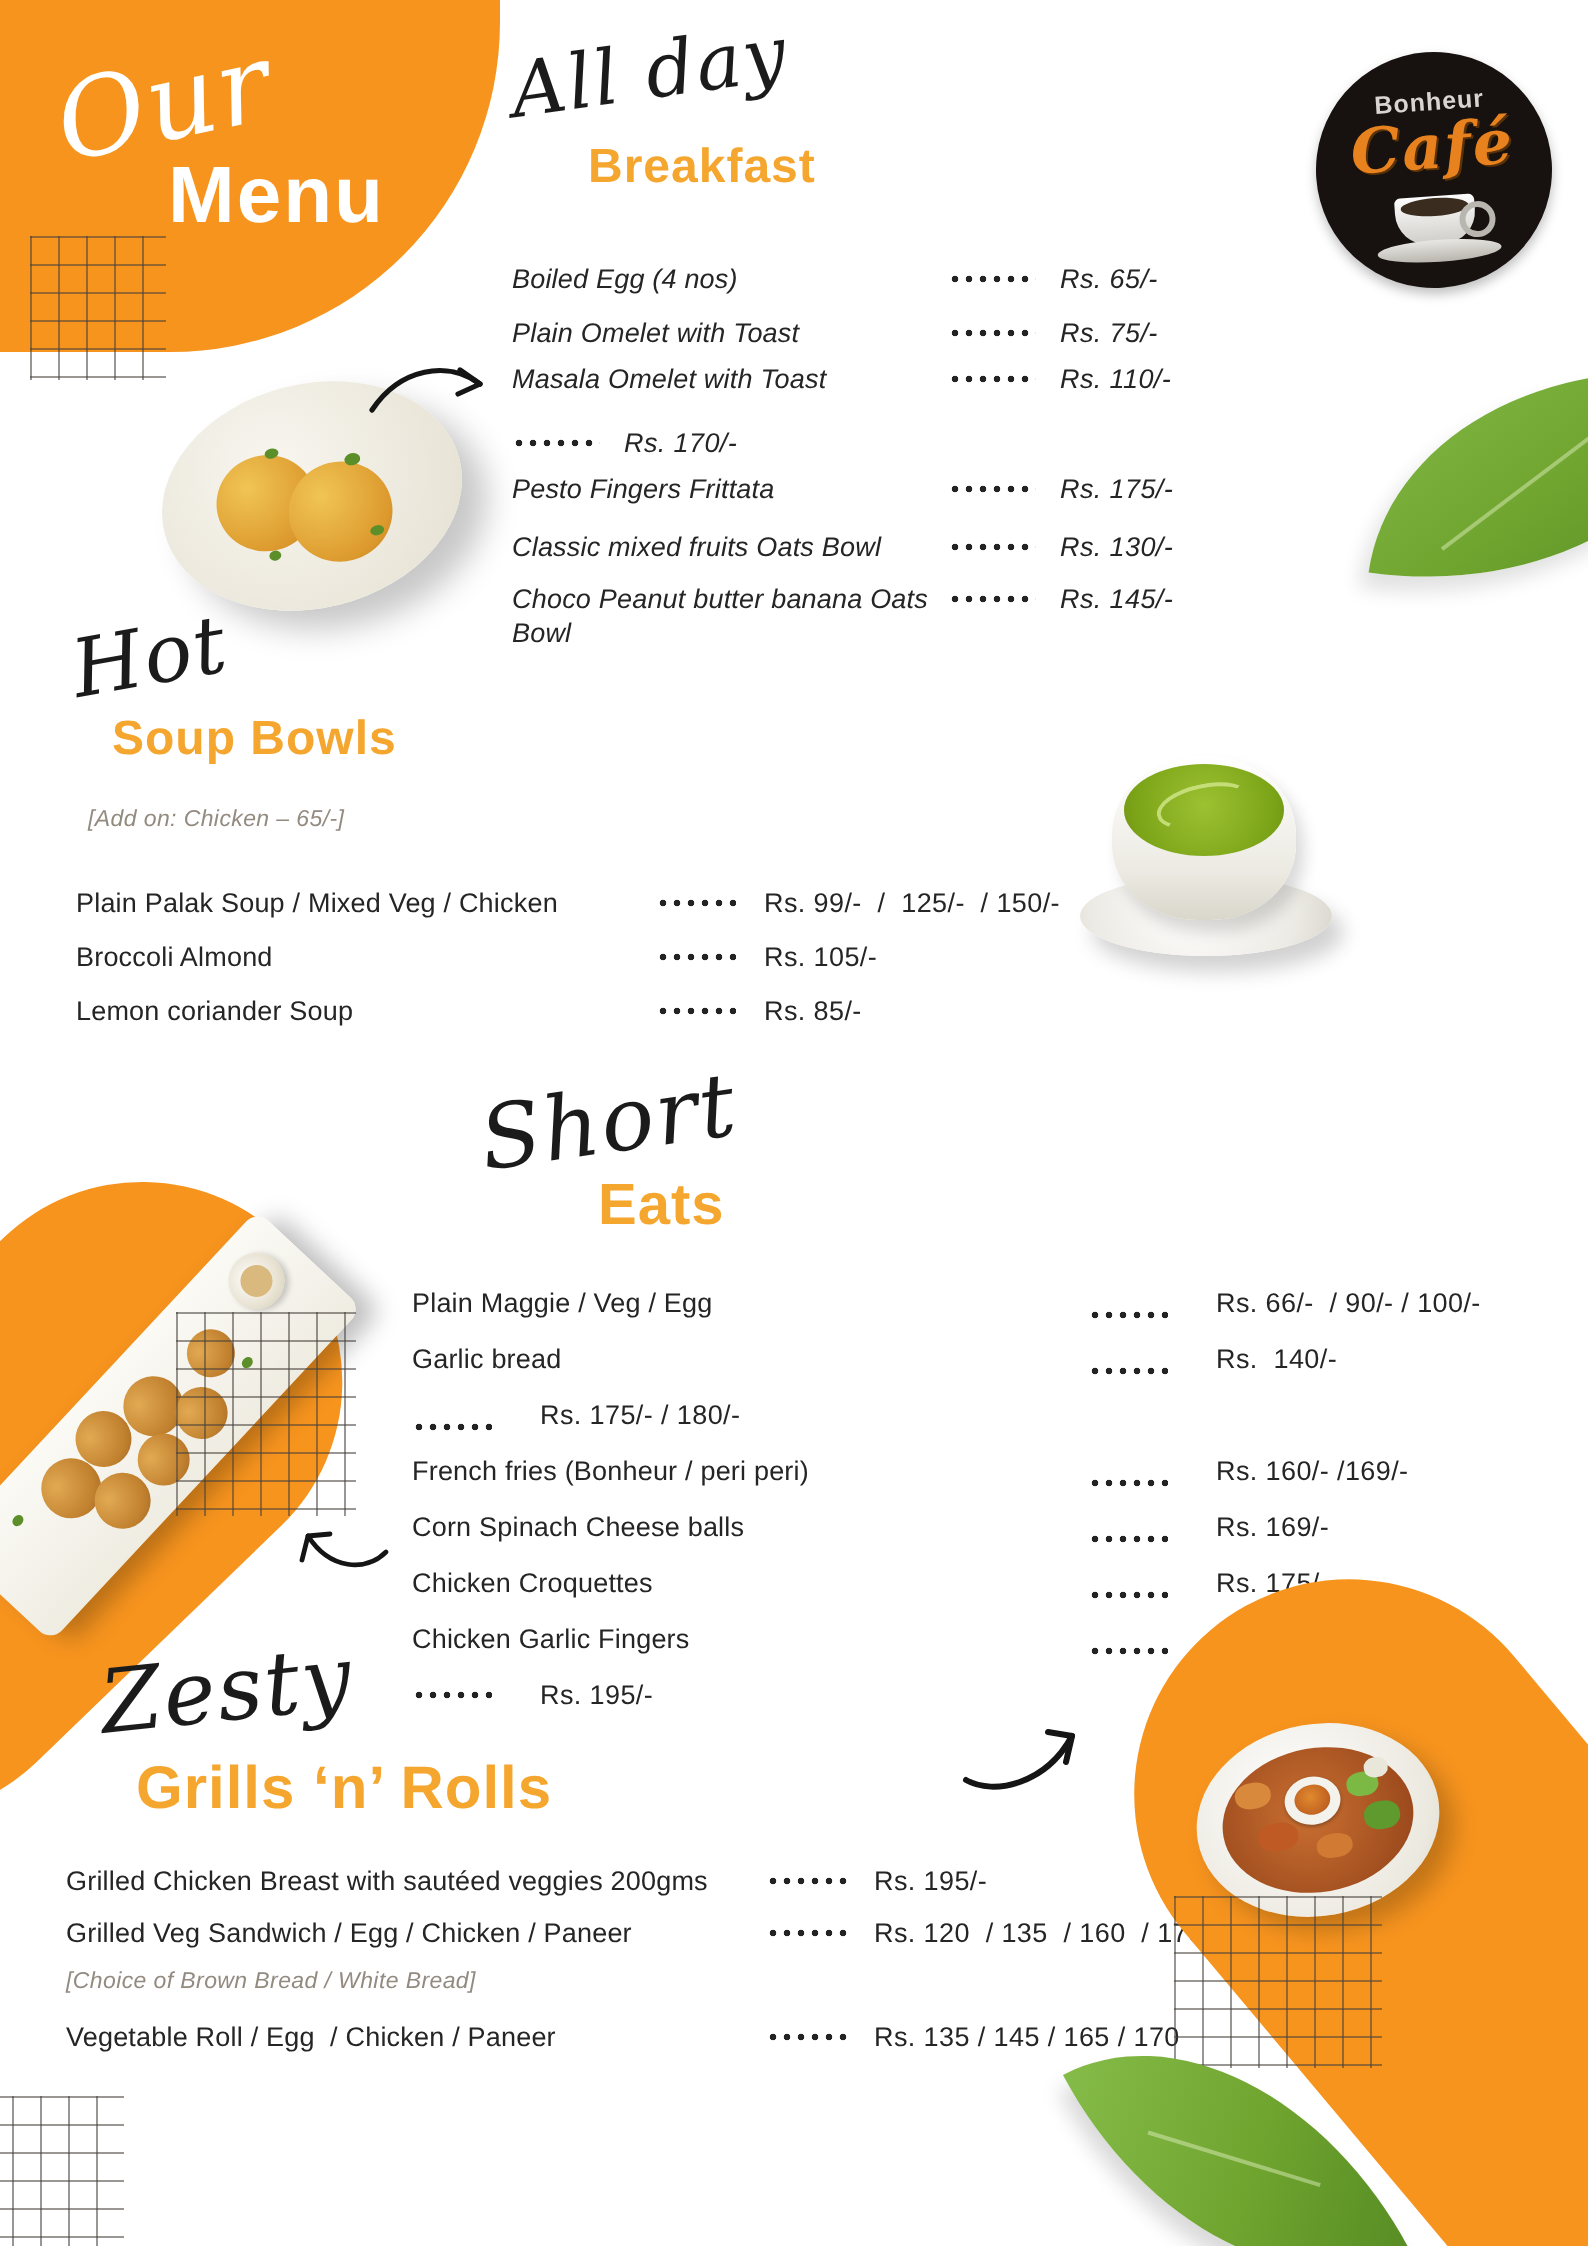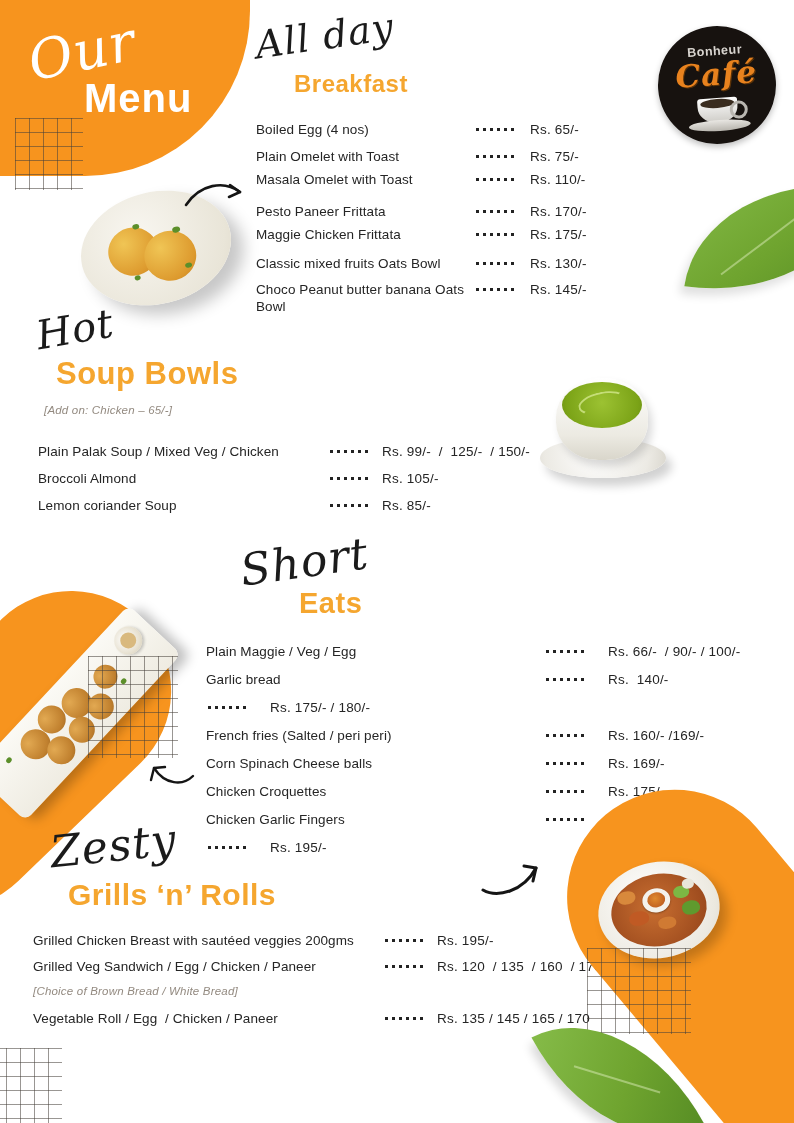--- a/index.html
+++ b/index.html
@@ -84,36 +84,36 @@
 
   
   .list{position:absolute;}
   .menu-row{display:flex;align-items:flex-start;line-height:17px;font-size:13.5px;}
   .item-name{white-space:pre-wrap;letter-spacing:.1px;}
   .dots{flex:none;height:5px;margin-top:6px;
         background-image:radial-gradient(circle,#232323 1.5px,transparent 1.8px);
         background-size:7px 5px;background-repeat:repeat-x;background-position:left center;}
   .item-price{white-space:pre;margin-left:12px;letter-spacing:.2px;}
 
-  .bk-list{left:256px;top:121px;width:400px;}
+  .bk-list{left:256px;top:131px;width:400px;font-style:italic;}
   .bk-list .item-name{width:218px;}
   .bk-list .dots{width:44px;}
   .sp-list{left:38px;top:443px;width:520px;}
   .sp-list .item-name{width:290px;}
   .sp-list .dots{width:40px;margin-left:0;}
   .sp-list .item-price{margin-left:14px;}
   .se-list{left:206px;top:643px;width:560px;}
   .se-list .item-name{width:338px;}
   .se-list .dots{width:40px;}
   .se-list .item-price{margin-left:24px;}
   .gr-list{left:33px;top:932px;width:640px;}
   .gr-list .item-name{width:350px;}
   .gr-list .dots{width:42px;}
   .mb6{margin-bottom:6px;}.mb9{margin-bottom:9px;}.mb10{margin-bottom:10px;}
-  .mb11{margin-bottom:11px;}.mb12{margin-bottom:12px;}.mb15{margin-bottom:15px;}
+  .mb11{margin-bottom:11px;align-items:flex-end;}.mb12{margin-bottom:12px;}.mb15{margin-bottom:15px;}
 
   
   .arrow{position:absolute;}
   .arrow svg{display:block;}
 
   
   .logo{position:absolute;left:658px;top:26px;width:118px;height:118px;border-radius:50%;
         background:var(--logo-bg,#17120F);transform:rotate(-4deg);
         box-shadow:0 3px 6px rgba(0,0,0,.25);}
   .logo .brand{position:absolute;top:18px;width:100%;text-align:center;color:#d8d4cf;
@@ -179,43 +179,42 @@
         <span class="item-name">Plain Omelet with Toast</span>
         <span class="dots"></span>
         <span class="item-price">Rs. 75/-</span>
       </div>
     <div class="menu-row mb15">
         <span class="item-name">Masala Omelet with Toast</span>
         <span class="dots"></span>
         <span class="item-price">Rs. 110/-</span>
       </div>
     <div class="menu-row mb6">
-        <span class="item-name">Pesto Paneer Frittata</span>
         <span class="dots"></span>
         <span class="item-price">Rs. 170/-</span>
       </div>
     <div class="menu-row mb12">
-        <span class="item-name">Maggie Chicken Frittata</span>
+        <span class="item-name">Pesto Fingers Frittata</span>
         <span class="dots"></span>
         <span class="item-price">Rs. 175/-</span>
       </div>
     <div class="menu-row mb9">
         <span class="item-name">Classic mixed fruits Oats Bowl</span>
         <span class="dots"></span>
         <span class="item-price">Rs. 130/-</span>
       </div>
     <div class="menu-row">
         <span class="item-name">Choco Peanut butter banana Oats Bowl</span>
         <span class="dots"></span>
         <span class="item-price">Rs. 145/-</span>
       </div>
   </div>
 
   <div class="script" style="left:36px;top:306px;font-size:40px;transform:rotate(-10deg);">Hot</div>
-  <div class="sec-title" style="left:56px;top:356px;font-size:31px;">Soup Bowls</div>
+  <div class="sec-title" style="left:56px;top:356px;font-size:24px;">Soup Bowls</div>
   <div class="note note-abs" style="left:44px;top:404px;">[Add on: Chicken – 65/-]</div>
   <div class="soupbowl">
     <div class="saucer" style="position:absolute;left:2px;top:62px;width:126px;height:40px;border-radius:50%;"></div>
     <div class="bowl"></div>
     <div class="soup"></div>
     <div class="swirl"></div>
   </div>
   <div class="list sp-list">
     <div class="menu-row mb10">
         <span class="item-name">Plain Palak Soup / Mixed Veg / Chicken</span>
@@ -245,21 +244,21 @@
     <div class="menu-row mb11">
         <span class="item-name">Garlic bread</span>
         <span class="dots"></span>
         <span class="item-price">Rs.  140/-</span>
       </div>
     <div class="menu-row mb11">
         <span class="dots"></span>
         <span class="item-price">Rs. 175/- / 180/-</span>
       </div>
     <div class="menu-row mb11">
-        <span class="item-name">French fries (Salted / peri peri)</span>
+        <span class="item-name">French fries (Bonheur / peri peri)</span>
         <span class="dots"></span>
         <span class="item-price">Rs. 160/- /169/-</span>
       </div>
     <div class="menu-row mb11">
         <span class="item-name">Corn Spinach Cheese balls</span>
         <span class="dots"></span>
         <span class="item-price">Rs. 169/-</span>
       </div>
     <div class="menu-row mb11">
         <span class="item-name">Chicken Croquettes</span>

